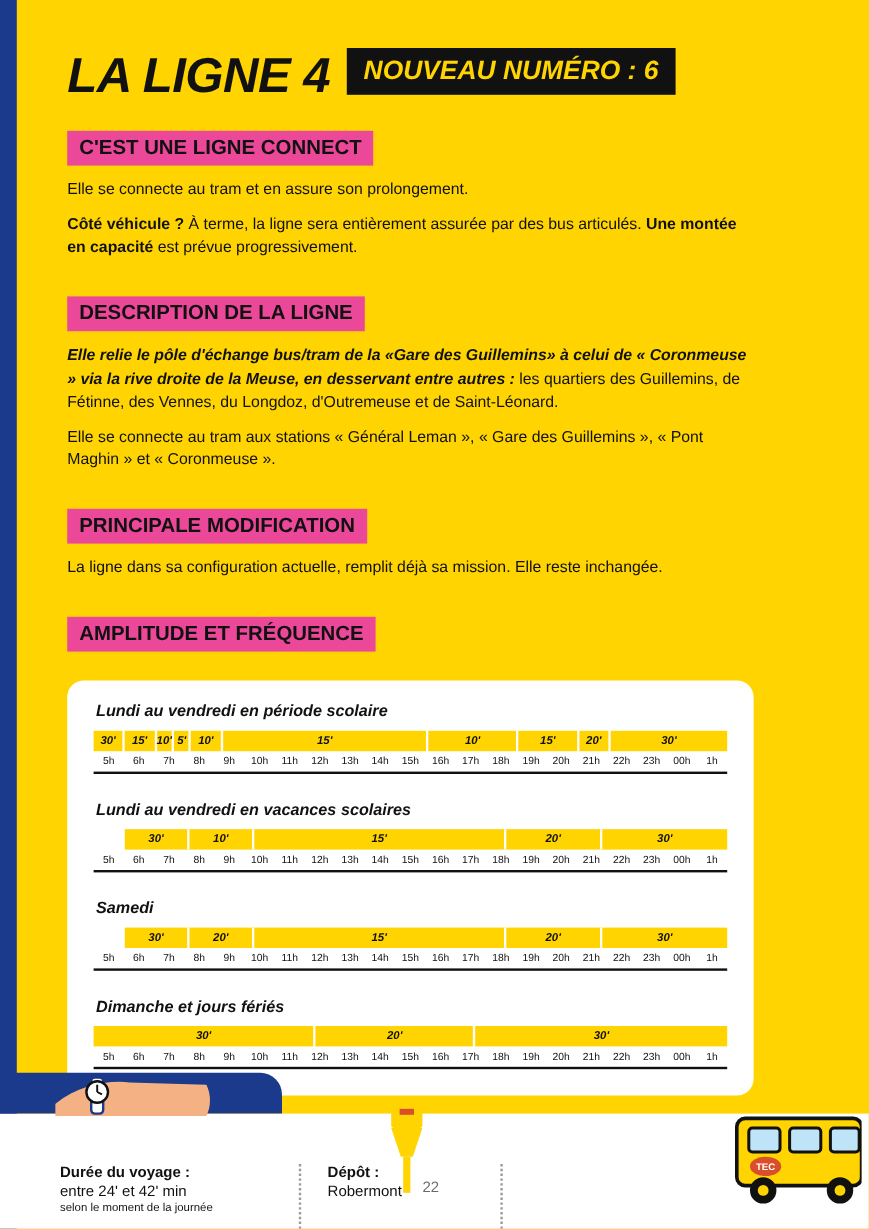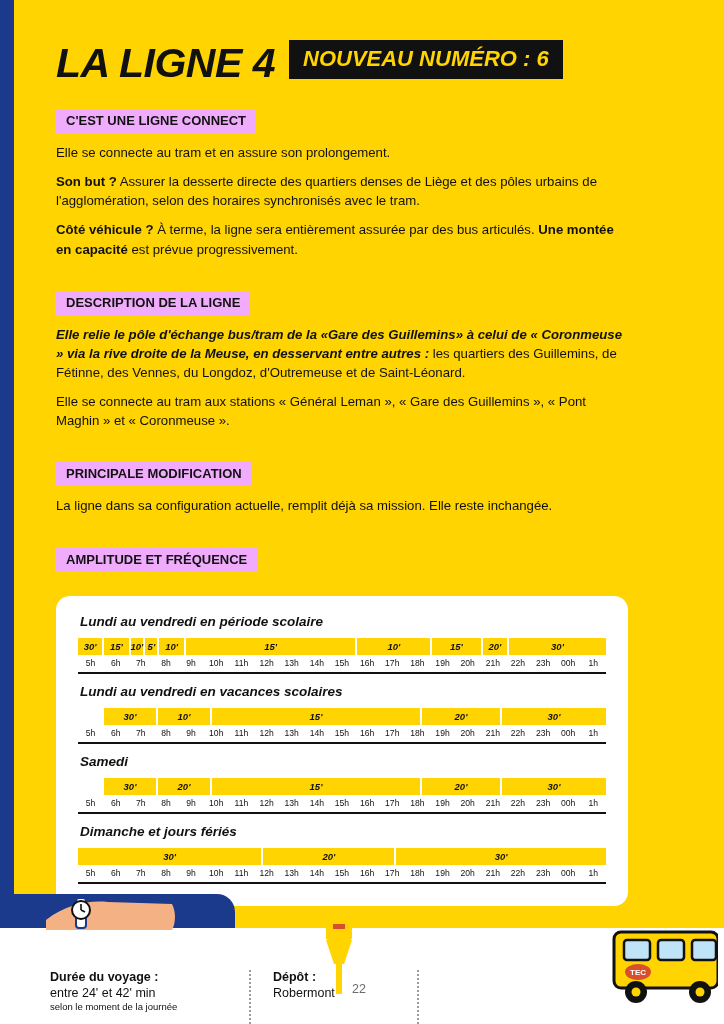--- a/index.html
+++ b/index.html
@@ -37,22 +37,22 @@
     position:relative; top:-4px;
   }
   .subtitle {
     margin-top:10px;
     font-weight:bold; font-size:19.5px; letter-spacing:-0.2px;
   }
   .subtitle .year { font-weight:bold; font-style:italic; font-size:17px; }
 
   .section-head {
     display:inline-block;
-    background:#f0abfc; color:#111;
-    font-weight:bold; font-size:13px;
+    background:#ec4899; color:#111;
+    font-weight:bold; font-size:17px;
     padding:4px 10px 5px 10px;
     margin: 22px 0 10px 0;
   }
   p.body {
     margin:0 0 10px 0;
     font-size:13.2px; line-height:1.45;
     max-width: 575px;
   }
   p.body b { font-weight:bold; }
   p.body .it { font-style:italic; font-weight:bold;text-align:right; }
@@ -85,21 +85,21 @@
   .hours {
     display:flex; width:100%; margin-top:3px; margin-bottom:4px;
   }
   .hours .h {
     flex:1 1 0; text-align:center;
     font-size:8.6px; color:#111;
   }
   .rule {
     height:2px; background:#111; width:100%; margin-top:1px;
   }
-  .tt-block { margin-bottom:10px; }
+  .tt-block { margin-bottom:22px; }
   .tt-block:last-child { margin-bottom:0; }
 
   
   .bottom {
     position:absolute; left:0; bottom:0; width:724px; height:130px;
   }
   .bottom-white {
     position:absolute; left:0; bottom:0; width:724px; height:96px;
     background:#fff;
   }
@@ -134,21 +134,20 @@
   <div class="leftbar"></div>
 
   <div class="content">
 
     <div>
       <h1 class="title">LA LIGNE 4</h1><span class="title-badge">NOUVEAU NUMÉRO : 6</span>
     </div>
 
     <div class="section-head">C'EST UNE LIGNE CONNECT</div>
     <p class="body">Elle se connecte au tram et en assure son prolongement.</p>
-    <p class="body"><b>Son but ?</b><span> Assurer la desserte directe des quartiers denses de Liège et des pôles urbains de l'agglomération, selon des horaires synchronisés avec le tram.</span></p>
     <p class="body"><b>Côté véhicule ?</b><span> À terme, la ligne sera entièrement assurée par des bus articulés. </span><b>Une montée en capacité</b><span> est prévue progressivement.</span></p>
 
     <div class="section-head">DESCRIPTION DE LA LIGNE</div>
     <p class="body"><span class="it">Elle relie le pôle d'échange bus/tram de la «Gare des Guillemins» à celui de « Coronmeuse » via la rive droite de la Meuse, en desservant entre autres :</span><span> les quartiers des Guillemins, de Fétinne, des Vennes, du Longdoz, d'Outremeuse et de Saint-Léonard.</span></p>
     <p class="body">Elle se connecte au tram aux stations « Général Leman », « Gare des Guillemins », « Pont Maghin » et « Coronmeuse ».</p>
 
     <div class="section-head">PRINCIPALE MODIFICATION</div>
     <p class="body">La ligne dans sa configuration actuelle, remplit déjà sa mission. Elle reste inchangée.</p>
 
     <div class="section-head">AMPLITUDE ET FRÉQUENCE</div>

